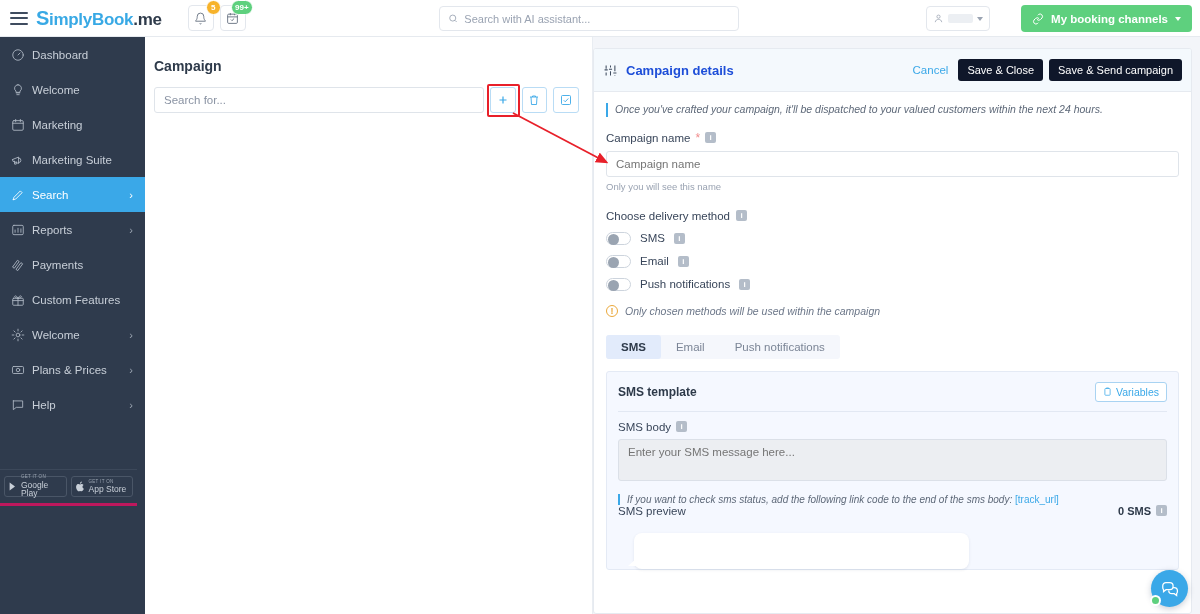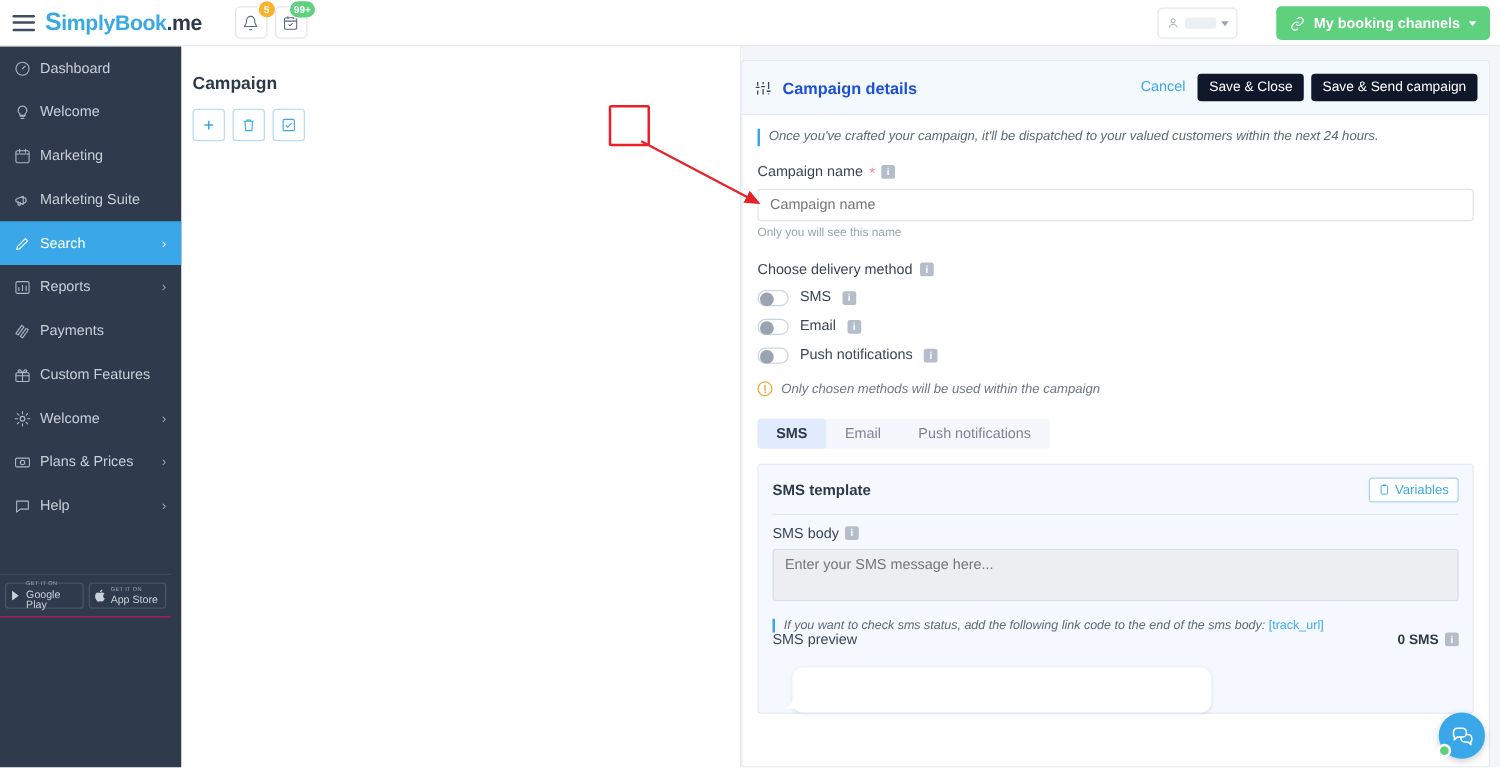--- a/index.html
+++ b/index.html
@@ -82,22 +82,22 @@
   }
   .nav-item .ic { width: 21px; display:flex; align-items:center; color:#aeb7c3; }
   .nav-item.active { background: #3aa8e8; color: #fff; }
   .nav-item.active .ic { color: #fff; }
   .nav-item .chev {
     position: absolute; right: 12px; font-size: 11px; color: #9aa4b1;
   }
   .nav-item.active .chev { color: #fff; }
 
   .stores {
-    position: absolute; left: 0; bottom: 120px; width: 137px;
-    border-top: 1px solid #3c485a; border-bottom: 1px solid #be185d;
+    position: absolute; left: 0; bottom: 108px; width: 137px;
+    border-top: 1px solid #3c485a; border-bottom: 3px solid #be185d;
     display: flex; padding: 6px 4px; gap: 4px;
   }
   .store {
     flex: 1; height: 21px; border: 1px solid #4a5667; border-radius: 3px;
     display: flex; align-items: center; gap: 3px; padding: 0 3px; cursor: pointer;
   }
   .store .txt { line-height: 1; }
   .store .t1 { font-size: 4.5px; color: #9aa4b1; letter-spacing: .3px; display:block; }
   .store .t2 { font-size: 8.5px; color: #c9d0d9; display:block; margin-top: 1px; }
 
@@ -271,20 +271,27 @@
       <div class="topicon">
         <svg width="13" height="13" viewBox="0 0 24 24" fill="none" stroke="#5d6878" stroke-width="1.6">
           <rect x="3" y="4" width="18" height="17" rx="2"></rect>
             <path d="M3 9h18M8 2v4M16 2v4"></path>
             <path d="M9 14l2 2 4-4"></path>
         </svg>
         <span class="badge green">99+</span>
       </div>
     </div>
 
+    <div class="searchwrap">
+      <svg width="11" height="11" viewBox="0 0 24 24" fill="none" stroke="#9aa3b2" stroke-width="2">
+        <circle cx="11" cy="11" r="7"></circle>
+          <path d="M20 20l-3.5-3.5"></path>
+      </svg>
+      <input placeholder="Search with AI assistant..." style="">
+    </div>
 
     <div class="acct">
       <svg width="11" height="11" viewBox="0 0 24 24" fill="none" stroke="#9aa3b2" stroke-width="1.7">
         <circle cx="12" cy="8" r="3.5"></circle>
           <path d="M5 20c0-4 3.5-6 7-6s7 2 7 6"></path>
       </svg>
       <span class="ph"></span>
       <span class="caret"></span>
     </div>
 
@@ -423,20 +430,21 @@
           <span class="t1">GET IT ON</span>
           <span class="t2">App Store</span>
         </span>
       </div>
     </div>
   </div>
 
   <div class="leftcol">
     <div class="page-title">Campaign</div>
     <div class="searchrow">
+      <input class="searchfor" placeholder="Search for..." style="">
       <div class="ibtn">
         <svg width="12" height="12" viewBox="0 0 24 24" stroke="#3aa8e8" stroke-width="2.4">
             <path d="M12 5v14M5 12h14"></path>
           </svg>
       </div>
       <div class="ibtn">
         <svg width="12" height="12" viewBox="0 0 24 24" fill="none" stroke="#3aa8e8" stroke-width="1.8">
           <path d="M4 6h16M9 6V4h6v2M6 6l1 15h10l1-15"></path>
         </svg>
       </div>

